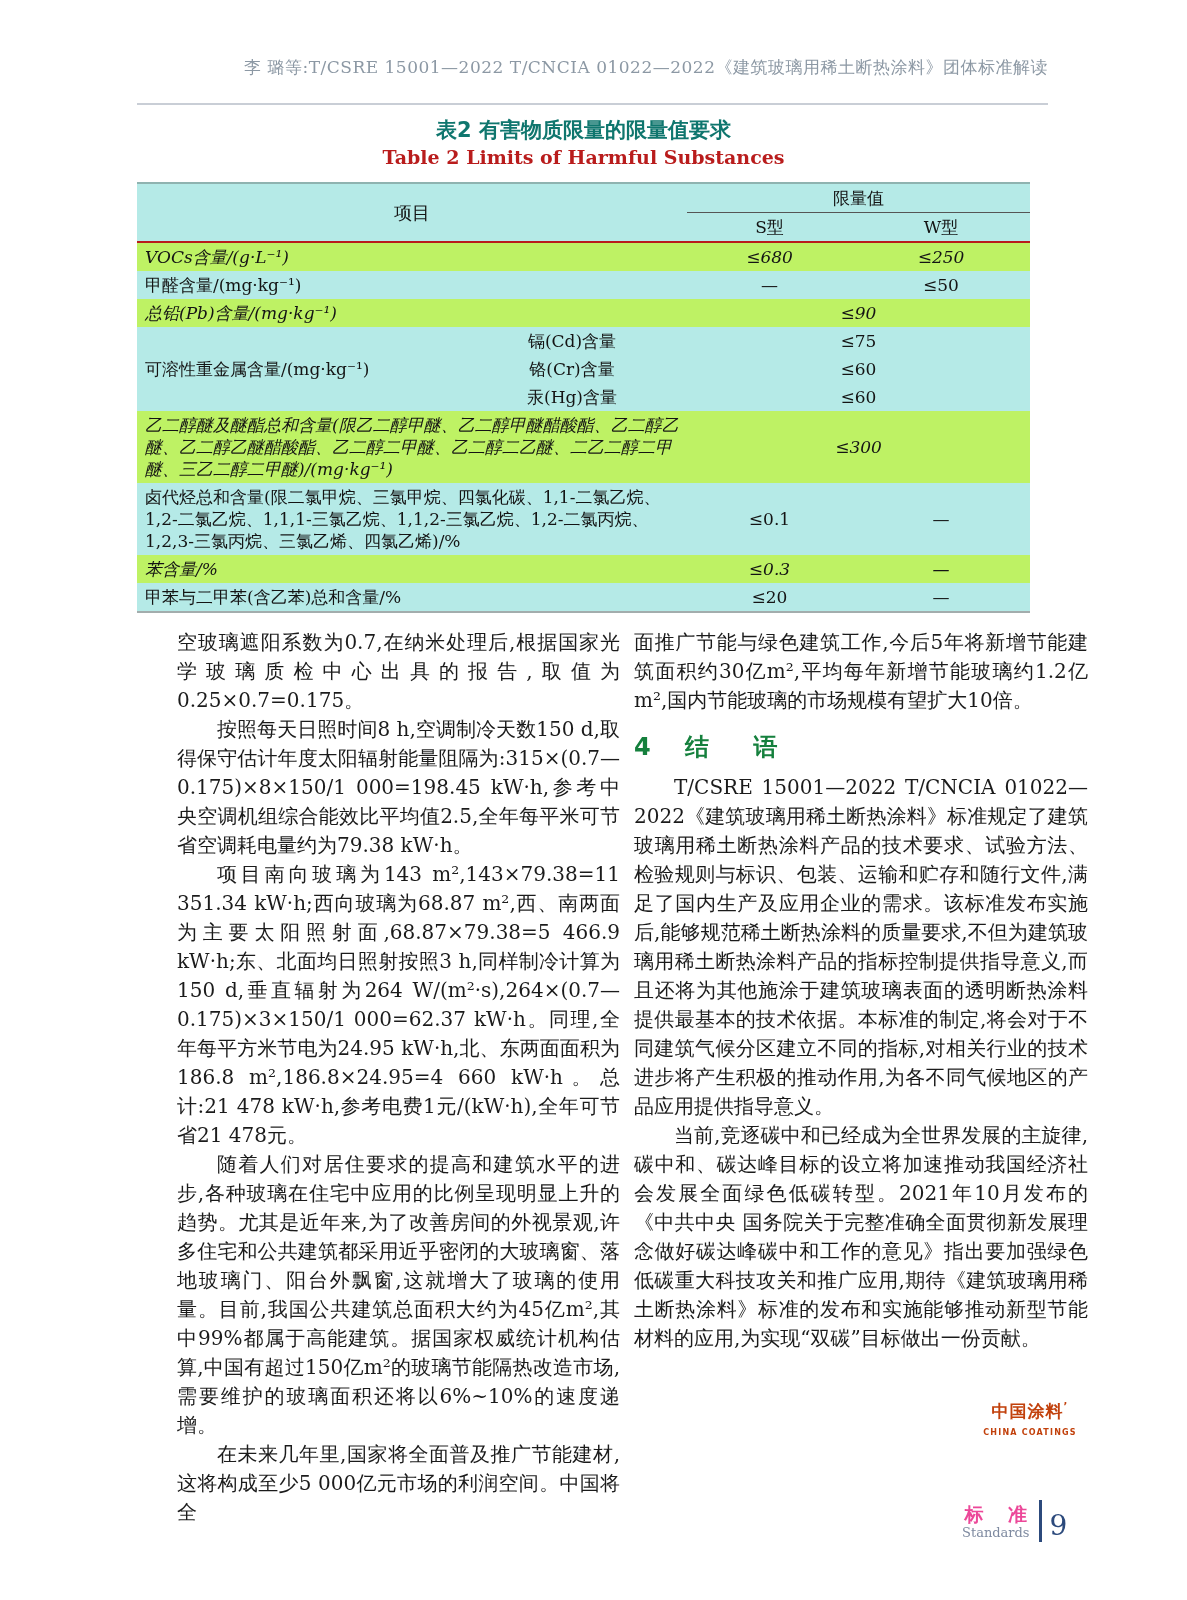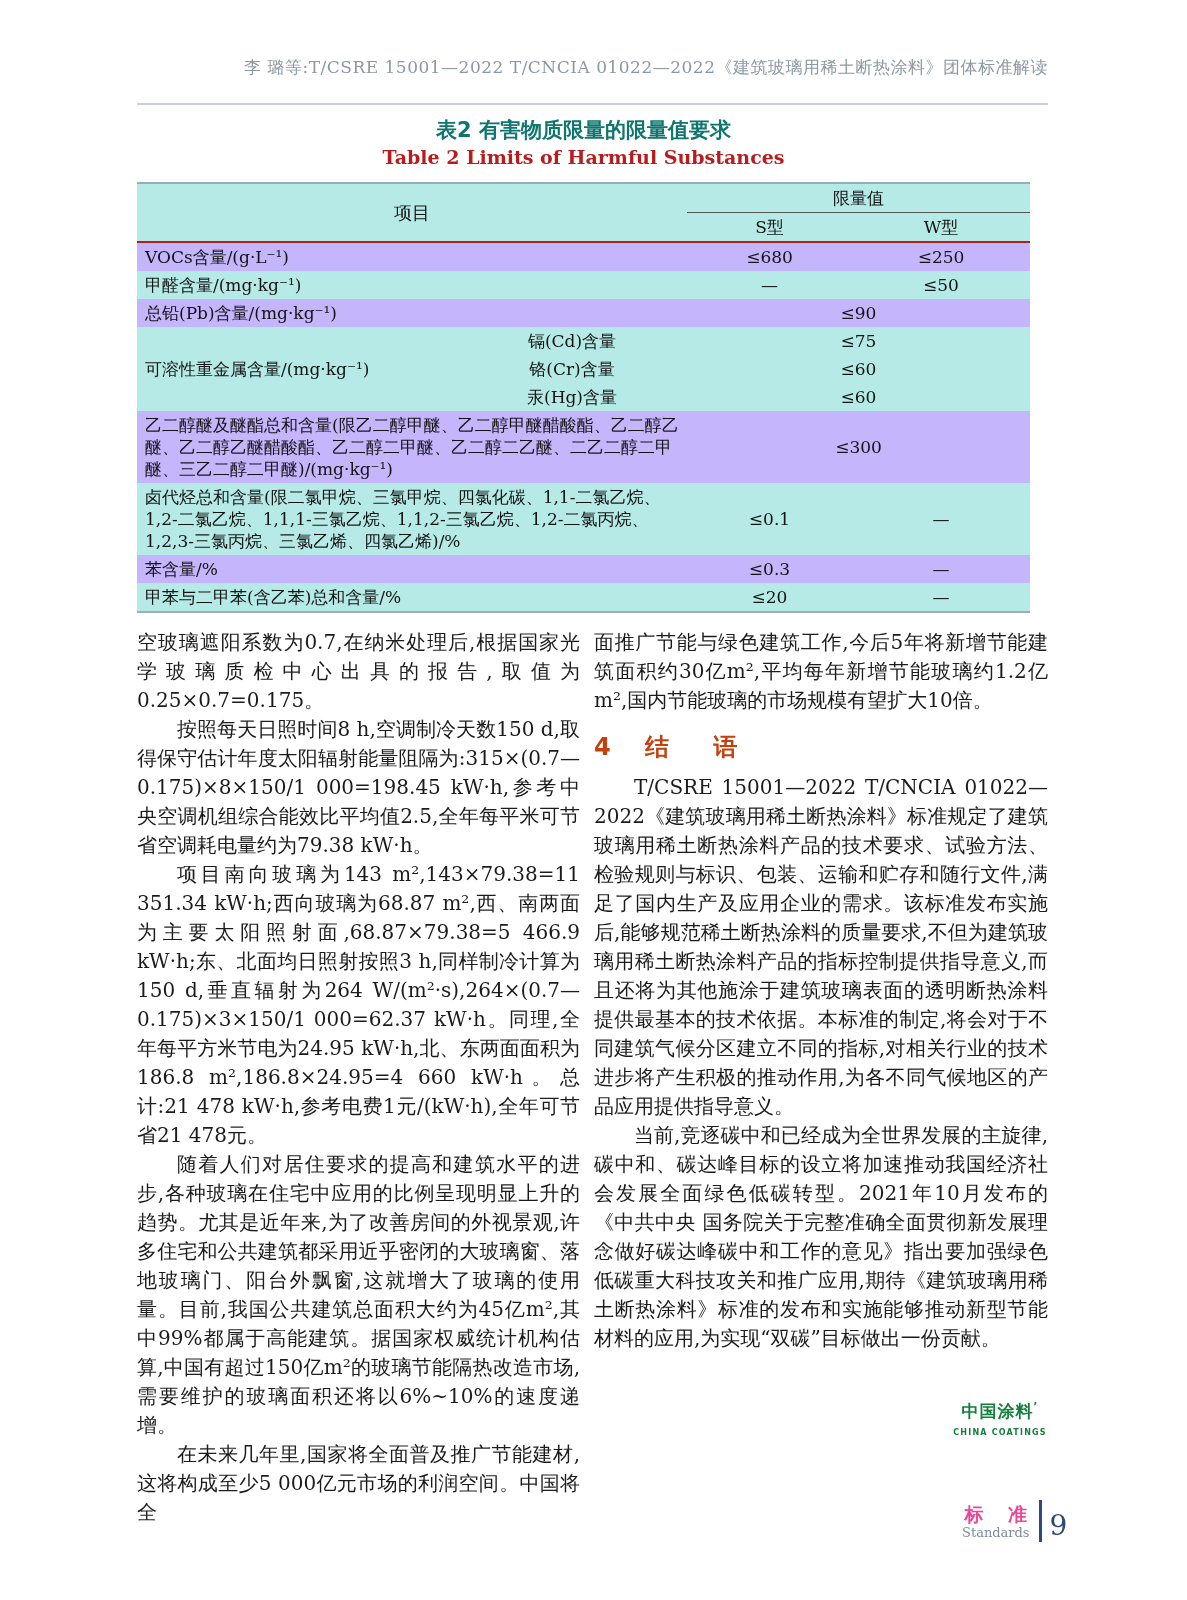--- a/index.html
+++ b/index.html
@@ -37,44 +37,44 @@
     font-size:17px; line-height:22px; color:#141414;
     border-top:2px solid #8fb3b0; border-bottom:2px solid #a3adad;
   }
   .limits-table th, .limits-table td { padding:3px 8px; font-weight:normal; vertical-align:middle; }
   .limits-table thead tr { background:#b5eae7; }
   .limits-table thead { border-bottom:2px solid #b91c1c; }
   .th-item { text-align:center; font-size:18px; }
   .th-limit { text-align:center; border-bottom:1px solid #555; padding:4px 0 3px; }
   .th-s, .th-w { text-align:center; padding:4px 0 5px; }
   .bg-c { background:#b5eae7; }
-  .bg-w { background:#c4b5fd; }
+  .bg-w { background:#bef264;font-style:italic; }
   .td-item { text-align:left; padding:6px 10px 6px 8px; }
   .td-group { text-align:left; padding-left:8px; }
   .td-subitem { text-align:center; padding:6px 4px; }
   .td-val { text-align:center; }
 
   
-  .col { position:absolute; top:628px; font-size:20px; line-height:29px; text-align:justify; }
+  .col { position:absolute; top:628px; font-size:20px; line-height:29px; text-align:justify;margin-left:40px; }
   .col-left  { left:137px; width:443px; }
   .col-right { left:594px; width:454px; }
   .para { margin:0; }
   .para.indent { text-indent:2em; }
 
   .section-heading {
     margin:17px 0 11px 0; font-family:"DejaVu Sans","Liberation Sans",sans-serif;
-    font-weight:bold; font-size:24px; color:#c2410c; line-height:30px; text-align:left;
+    font-weight:bold; font-size:24px; color:#15803d; line-height:30px; text-align:left;
   }
   .sec-num { margin-right:26px; }
   .sec-title { letter-spacing:18px; }
 
   
   .logo {
-    position:absolute; left:950px; top:1398px; width:100px; text-align:center;
-    font-family:"DejaVu Sans","Liberation Sans",sans-serif; color:#15803d;
+    position:absolute; left:980px; top:1398px; width:100px; text-align:center;
+    font-family:"DejaVu Sans","Liberation Sans",sans-serif; color:#c2410c;
   }
   .logo-zh { font-weight:bold; font-size:17px; letter-spacing:1px; line-height:18px; }
   .logo-tm { font-size:10px; vertical-align:super; }
   .logo-en { font-weight:bold; font-size:8px; letter-spacing:1.2px; margin-top:8px; }
 
   
   .footer { position:absolute; left:962px; top:1500px; display:flex; align-items:center; }
   .footer-labels { text-align:center; margin-right:9px; }
   .footer-zh {
     font-family:"DejaVu Sans","Liberation Sans",sans-serif; font-weight:bold;

